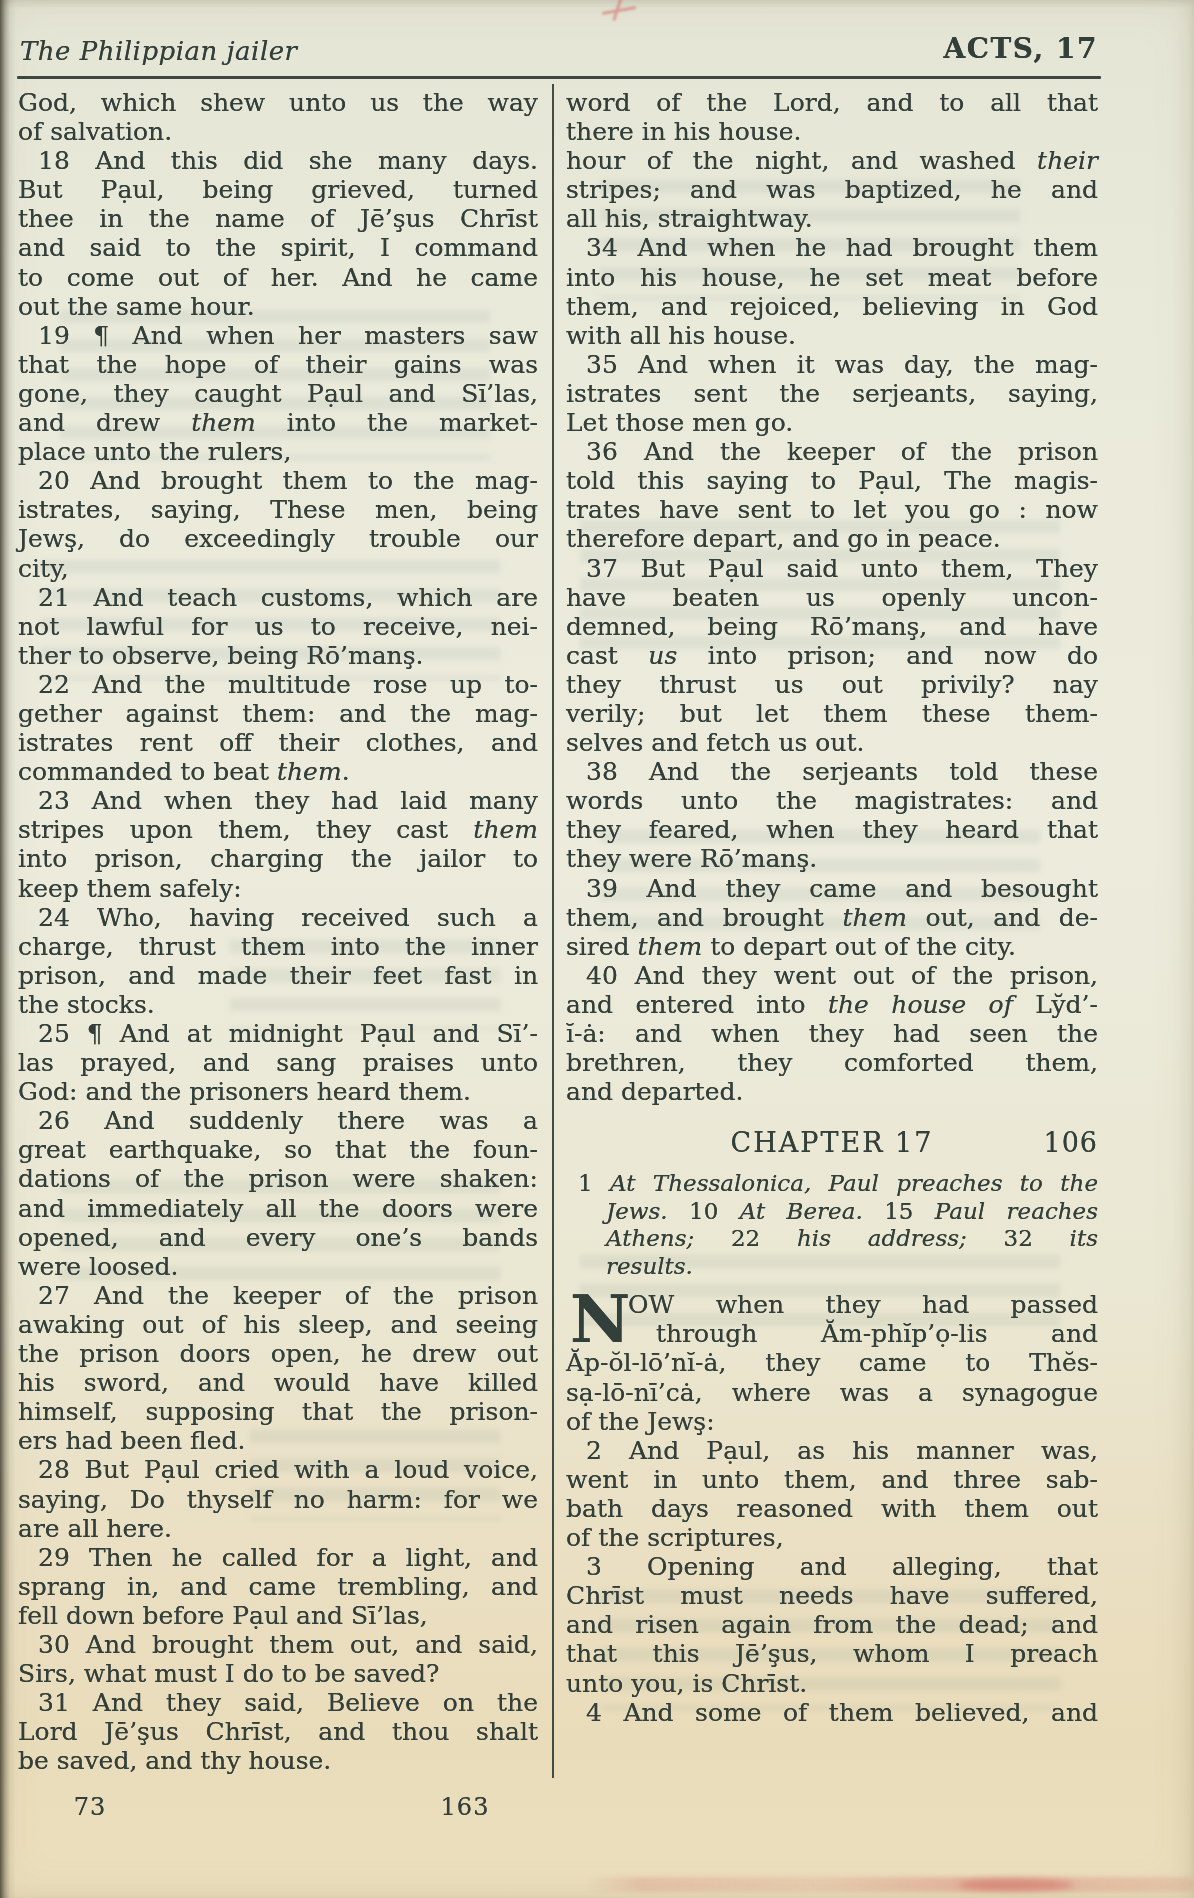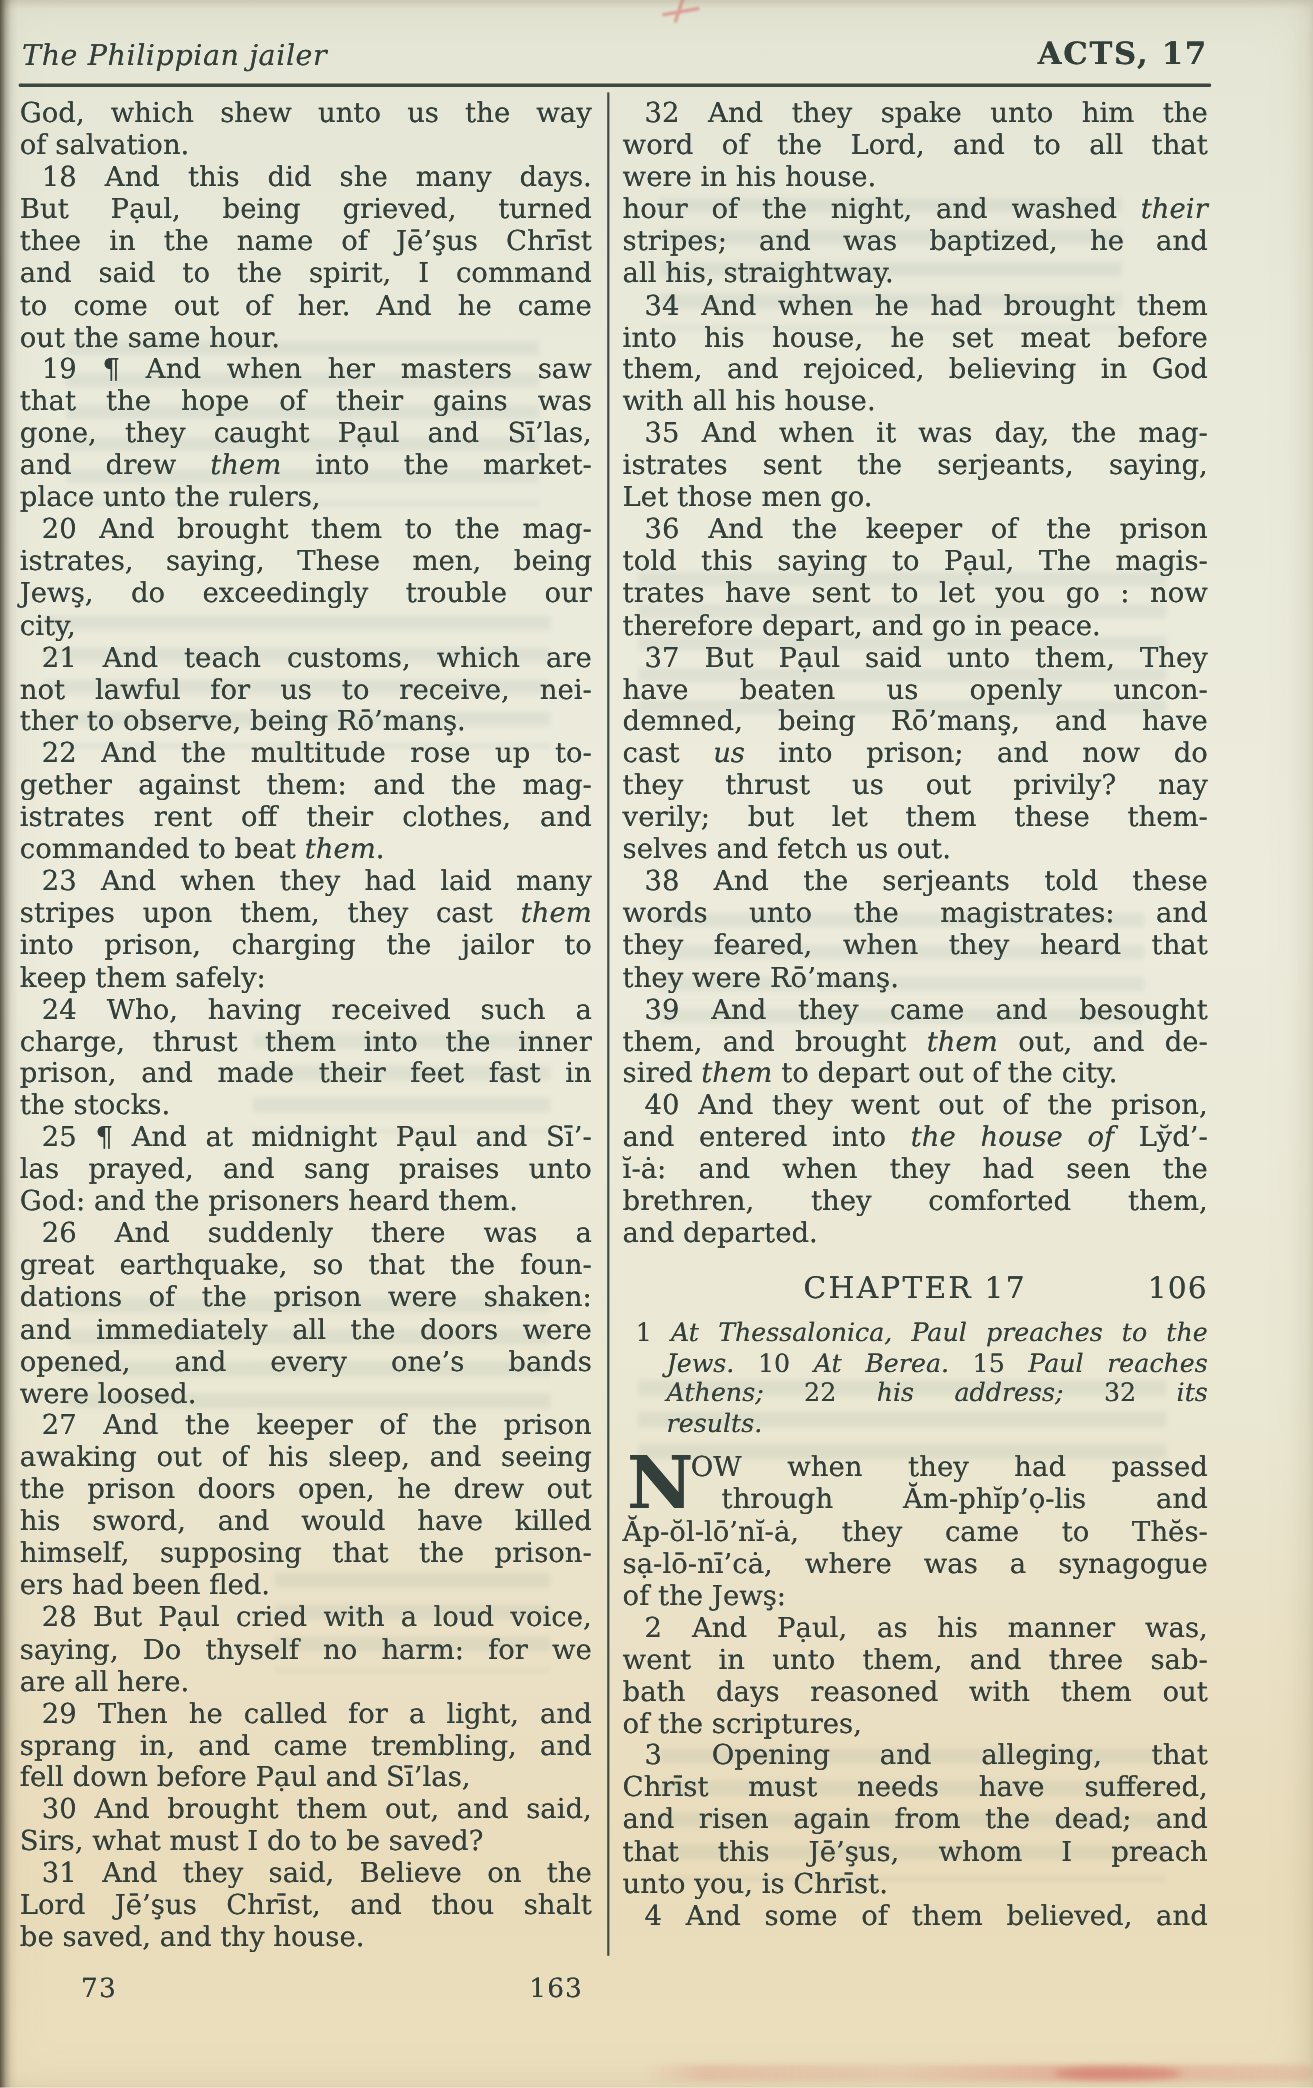--- a/index.html
+++ b/index.html
@@ -64,21 +64,21 @@
   .dc-wrap { position:relative; margin-top:10px; }
   .dc {
     position:absolute; left:4px; top:1px;
     font-size:66px; line-height:56px; font-weight:bold;
     letter-spacing:0;
   }
 
   
   .folio { position:absolute; font-size:24px; letter-spacing:1px; }
   .folio-left { left:55px; top:1793px; width:70px; text-align:center; }
-  .folio-center { left:446px; top:1793px; width:84px; text-align:right; }
+  .folio-center { left:423px; top:1793px; width:84px; text-align:center; }
 
   
   .edge-left {
     position:absolute; left:0; top:0; bottom:0; width:16px;
     background:linear-gradient(90deg, rgba(56,52,38,0.78) 0%, rgba(56,52,38,0.32) 32%, rgba(100,95,70,0.10) 62%, rgba(0,0,0,0) 100%);
   }
   .ghost {
     position:absolute; pointer-events:none;
     background:repeating-linear-gradient(180deg,
       rgba(104,138,128,0.10) 0px, rgba(104,138,128,0.10) 13px,
@@ -172,23 +172,22 @@
       <div class="tl">sprang in, and came trembling, and</div>
       <div class="tl end">fell down before Pạul and Sī’las,</div>
       <div class="tl ind">30 And brought them out, and said,</div>
       <div class="tl end">Sirs, what must I do to be saved?</div>
       <div class="tl ind">31 And they said, Believe on the</div>
       <div class="tl">Lord Jē’şus Chrīst, and thou shalt</div>
       <div class="tl end">be saved, and thy house.</div>
     </div>
   <div class="col-divider"></div>
   <div class="col col-right" id="col-right">
-      <div class="tl ind">32 And they spake unto him the</div>
       <div class="tl">word of the Lord, and to all that</div>
-      <div class="tl end">were in his house.</div>
+      <div class="tl end">there in his house.</div>
       <div class="tl">hour of the night, and washed <i>their</i></div>
       <div class="tl">stripes; and was baptized, he and</div>
       <div class="tl end">all his, straightway.</div>
       <div class="tl ind">34 And when he had brought them</div>
       <div class="tl">into his house, he set meat before</div>
       <div class="tl">them, and rejoiced, believing in God</div>
       <div class="tl end">with all his house.</div>
       <div class="tl ind">35 And when it was day, the mag-</div>
       <div class="tl">istrates sent the serjeants, saying,</div>
       <div class="tl end">Let those men go.</div>

